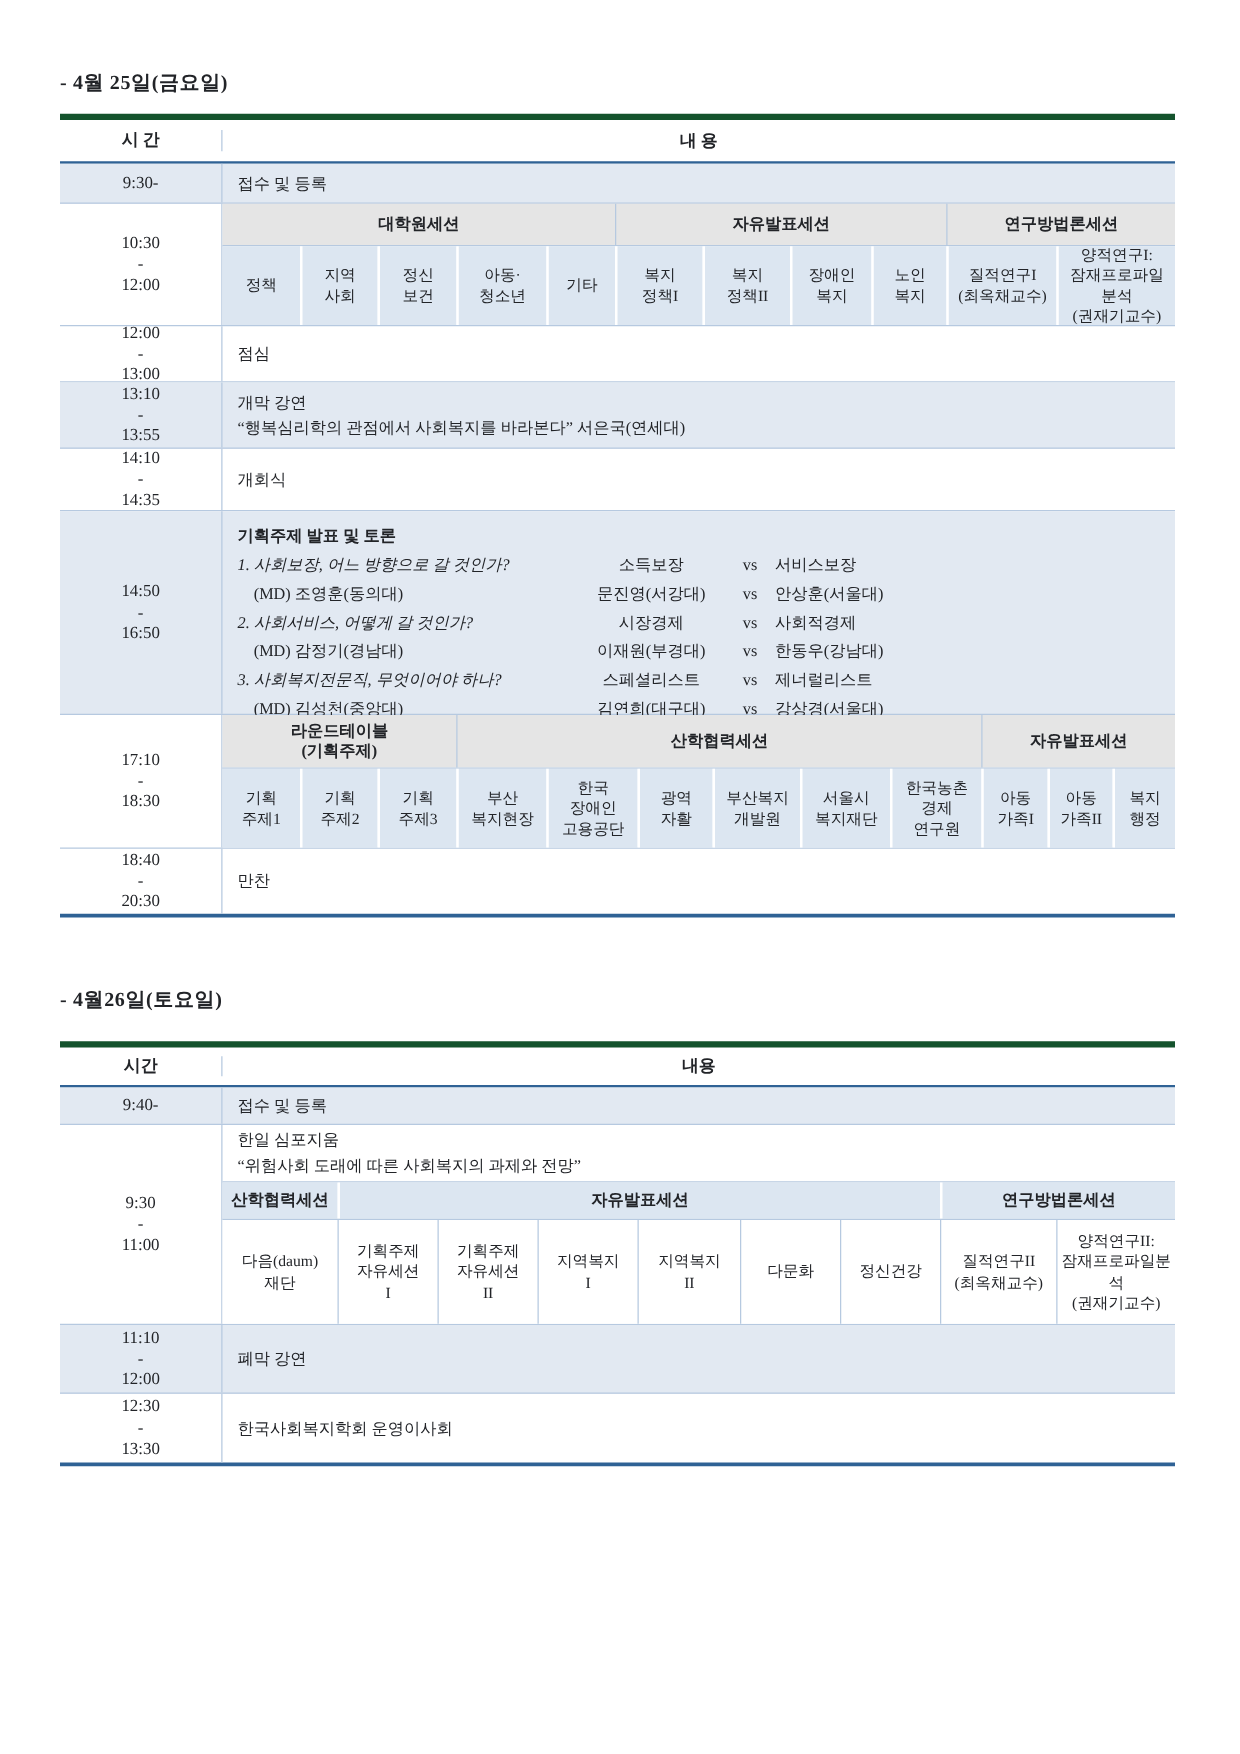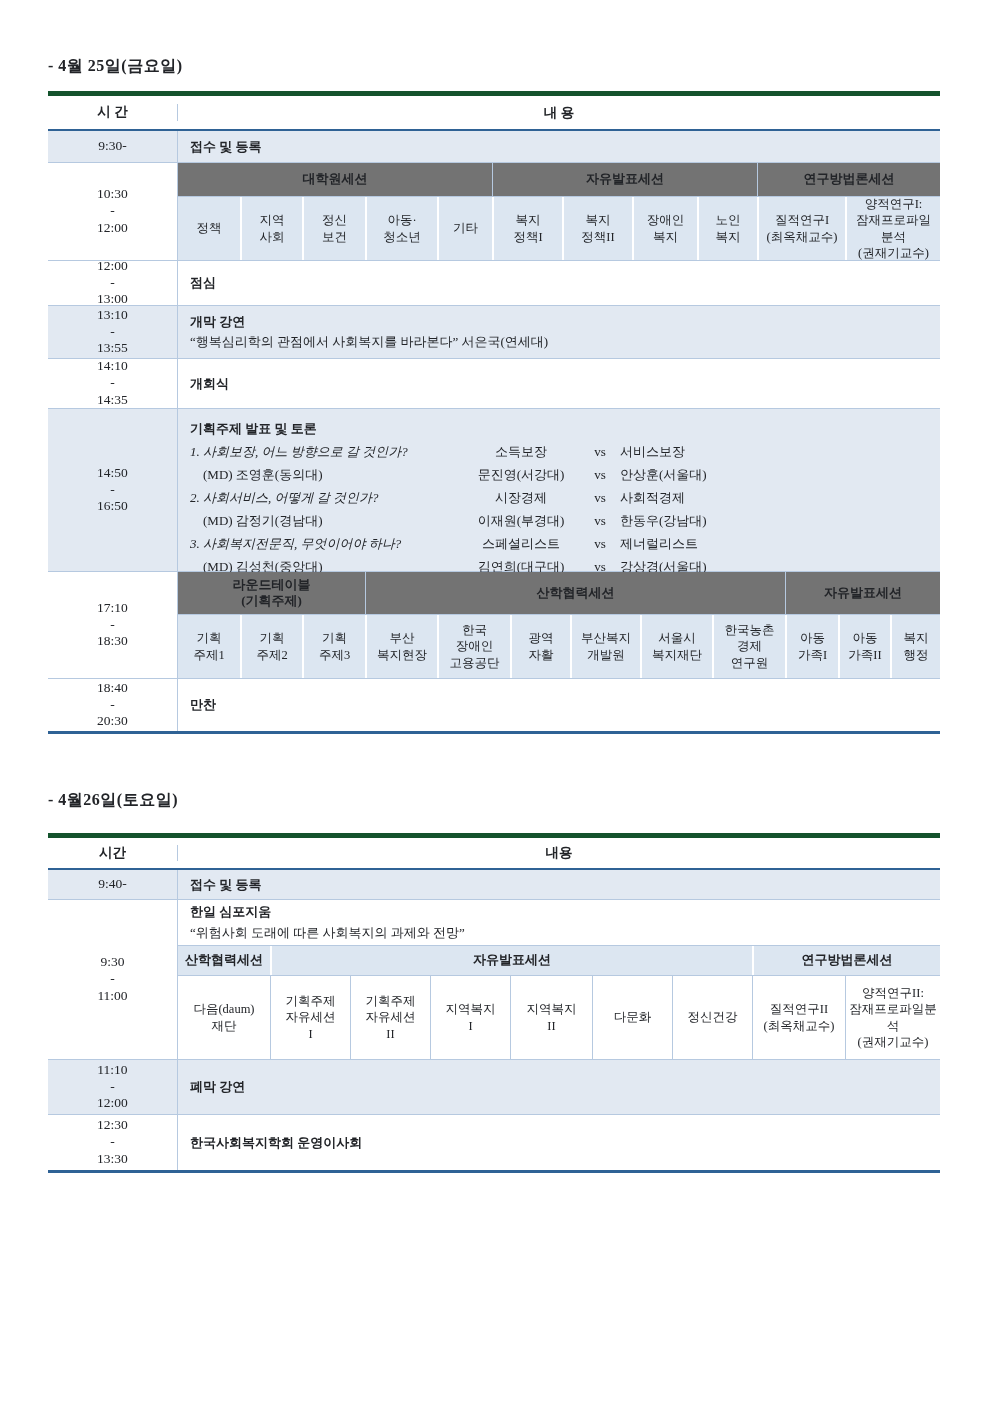--- a/index.html
+++ b/index.html
@@ -33,39 +33,39 @@
   .time-cell {
     width: 130px; flex: none;
     display: flex; align-items: center; justify-content: center;
     text-align: center; border-right: 1px solid #b6c9e0;
     white-space: pre-line; line-height: 1.25; font-size: 13.5px;
   }
   .thead .time-cell { border-right: 1px solid #b6c9e0; }
   .content-cell { flex: 1; min-width: 0; }
   .center { display:flex; align-items:center; justify-content:center; text-align:center; }
   .pad { display:flex; align-items:center; padding-left: 12px; }
-  .bold { font-weight: bold; }
+  .bold { font-weight: normal; }
 
   
   .twolines { display:flex; flex-direction:column; justify-content:center; padding-left:12px; line-height: 1.55; }
 
   
   .nested { display:flex; flex-direction:column; }
   .group-row { display:flex; }
   .group-label {
     display:flex; align-items:center; justify-content:center; text-align:center;
     font-weight:bold; white-space:pre-line; line-height:1.25;
   }
   .cells-row { display:flex; border-top:1px solid #b6c9e0; }
   .session-cell {
     display:flex; align-items:center; justify-content:center; text-align:center;
     white-space:pre-line; line-height:1.3; font-size:12.5px;
   }
   
-  .t1 .group-label { background:#737373; }
+  .t1 .group-label { background:#e5e5e5; }
   .t1 .group-row .group-label + .group-label { border-left:1px solid #b6c9e0; }
   .t1 .cells-row .session-cell { background:#dce6f1; }
   .t1 .cells-row .session-cell + .session-cell { border-left:2px solid #ffffff; }
   
   .t2 .group-label { background:#dce6f1; }
   .t2 .group-row .group-label + .group-label { border-left:2px solid #ffffff; }
   .t2 .cells-row .session-cell { background:#ffffff; }
   .t2 .cells-row .session-cell + .session-cell { border-left:1px solid #b6c9e0; }
 
   

